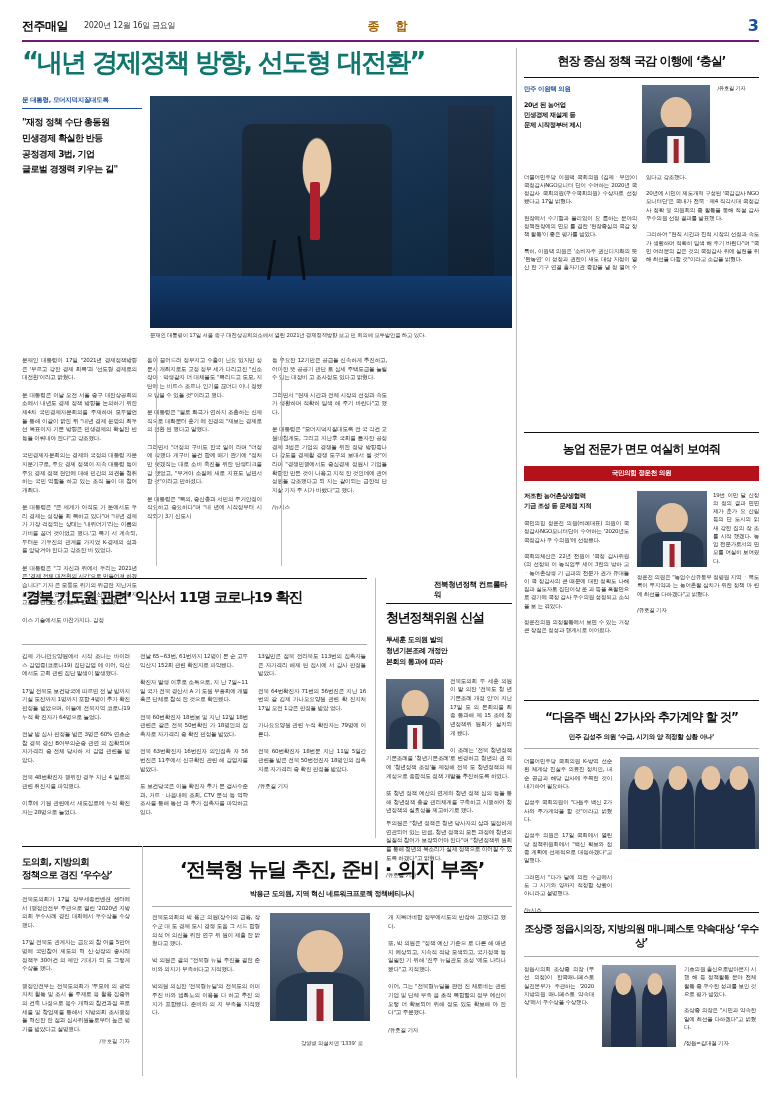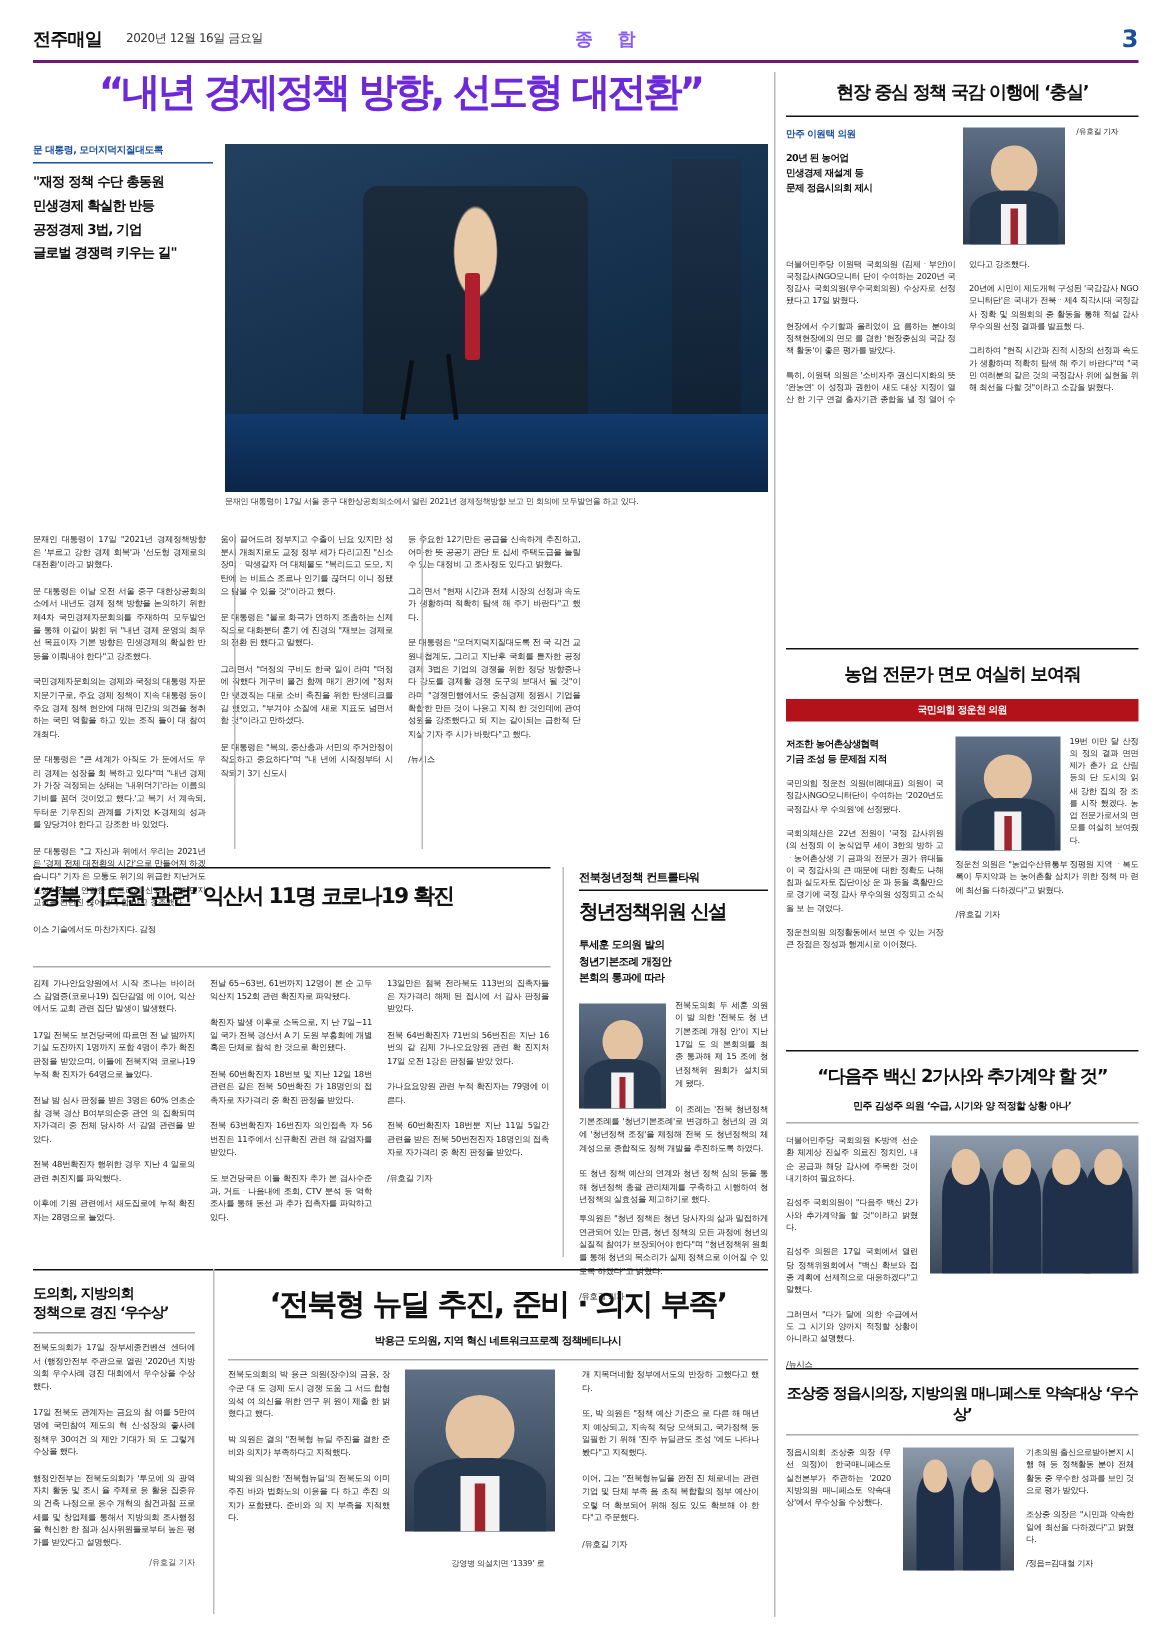--- a/index.html
+++ b/index.html
@@ -3,30 +3,30 @@
 <meta charset="utf-8">
 <style>
   html,body{margin:0;padding:0;background:#ffffff;}
   body{width:781px;height:1096px;font-family:"DejaVu Sans","Liberation Sans",sans-serif;color:#111;}
   .page{position:relative;width:781px;height:1096px;overflow:hidden;background:#fff;}
 
   
   .masthead{position:absolute;left:22px;top:18px;width:737px;height:22px;border-bottom:2px solid #701a75;}
   .mh-logo{position:absolute;left:0;top:0;font-size:12px;font-weight:bold;letter-spacing:-0.5px;color:#111;}
   .mh-date{position:absolute;left:62px;top:2px;font-size:8px;color:#333;letter-spacing:-0.3px;}
-  .mh-section{position:absolute;left:50%;transform:translateX(-50%);top:0;font-size:12px;font-weight:bold;letter-spacing:6px;color:#8b5cf6;margin-left:16px;}
+  .mh-section{position:absolute;left:50%;transform:translateX(-50%);top:0;font-size:12px;font-weight:bold;letter-spacing:6px;color:#a16207;}
   .mh-pageno{position:absolute;right:0;top:-2px;font-size:16px;color:#1a4f9c;font-weight:bold;}
-  .kicker{font-size:7.5px;font-weight:bold;color:#111;letter-spacing:-0.4px;}
+  .kicker{font-size:7.5px;font-weight:bold;color:#111;letter-spacing:-0.4px;margin-left:48px;}
   .body-col{font-size:5.6px;line-height:1.55;text-align:justify;color:#222;letter-spacing:-0.2px;}
   .cap{font-size:5.4px;color:#333;letter-spacing:-0.2px;line-height:1.4;}
   .byline{font-size:5.4px;color:#444;text-align:right;}
 
   
   .left{position:absolute;left:22px;top:48px;width:490px;}
-  .main-head{font-size:26px;font-weight:bold;letter-spacing:-2px;line-height:1.15;color:#6d28d9;text-align:center;}
+  .main-head{font-size:26px;font-weight:bold;letter-spacing:-2px;line-height:1.15;color:#0f766e;}
   .lead-box{position:absolute;left:22px;top:96px;width:120px;}
   .lead-title{font-size:6.5px;font-weight:bold;color:#1a4f9c;border-bottom:1px solid #1a4f9c;padding-bottom:3px;margin-bottom:6px;letter-spacing:-0.3px;}
   .lead-q{font-size:9px;font-weight:bold;line-height:1.75;letter-spacing:-0.6px;color:#111;}
 
   .photo{background:#2b3a4a;position:relative;overflow:hidden;}
   .photo.inner-grad{background:linear-gradient(160deg,#24405f 0%,#16324f 45%,#0d2338 100%);}
   .ph-main{position:absolute;left:150px;top:96px;width:362px;height:232px;}
   .ph-main .figure{position:absolute;left:92px;top:28px;width:150px;height:200px;background:radial-gradient(ellipse at 50% 22%,#e8c9a8 0 13%,rgba(232,201,168,0) 14%),linear-gradient(180deg,#1b2b3c 0%,#12202e 100%);border-radius:10px 10px 0 0;}
   .ph-main .desk{position:absolute;left:0;bottom:0;width:100%;height:52px;background:linear-gradient(180deg,#123a6b 0%,#0b2547 100%);}
   .ph-main .mic{position:absolute;left:120px;bottom:48px;width:3px;height:40px;background:#0a0f16;transform:rotate(9deg);}
@@ -236,21 +236,21 @@
   <div style="position:absolute;left:524px;top:48px;width:235px;">
     <div class="r-head" style="margin-top:6px;text-align:center;">현장 중심 정책 국감 이행에 ‘충실’</div>
     <div class="hline" style="position:relative;top:7px;width:235px;"></div>
 
     <div style="display:flex;gap:8px;margin-top:14px;">
       <div style="width:112px;">
         <div class="r-sub">만주 이원택 의원</div>
         <div style="margin-top:6px;">
           <div class="story-sub" style="font-size:6.4px;">20년 된 농어업</div>
           <div class="story-sub" style="font-size:6.4px;">민생경제 재설계 등</div>
-          <div class="story-sub" style="font-size:6.4px;">문제 정읍시의회 제시</div>
+          <div class="story-sub" style="font-size:6.4px;">문제 시작정부터 제시</div>
         </div>
       </div>
       <div class="portrait" style="width:68px;height:78px;">
         <div class="head"></div>
         <div class="body"></div>
         <div class="shirt"></div>
         <div class="tie"></div>
       </div>
       <div class="rcol" style="width:42px;white-space:pre-line;font-size:5.2px;">/유호길 기자</div>
     </div>

